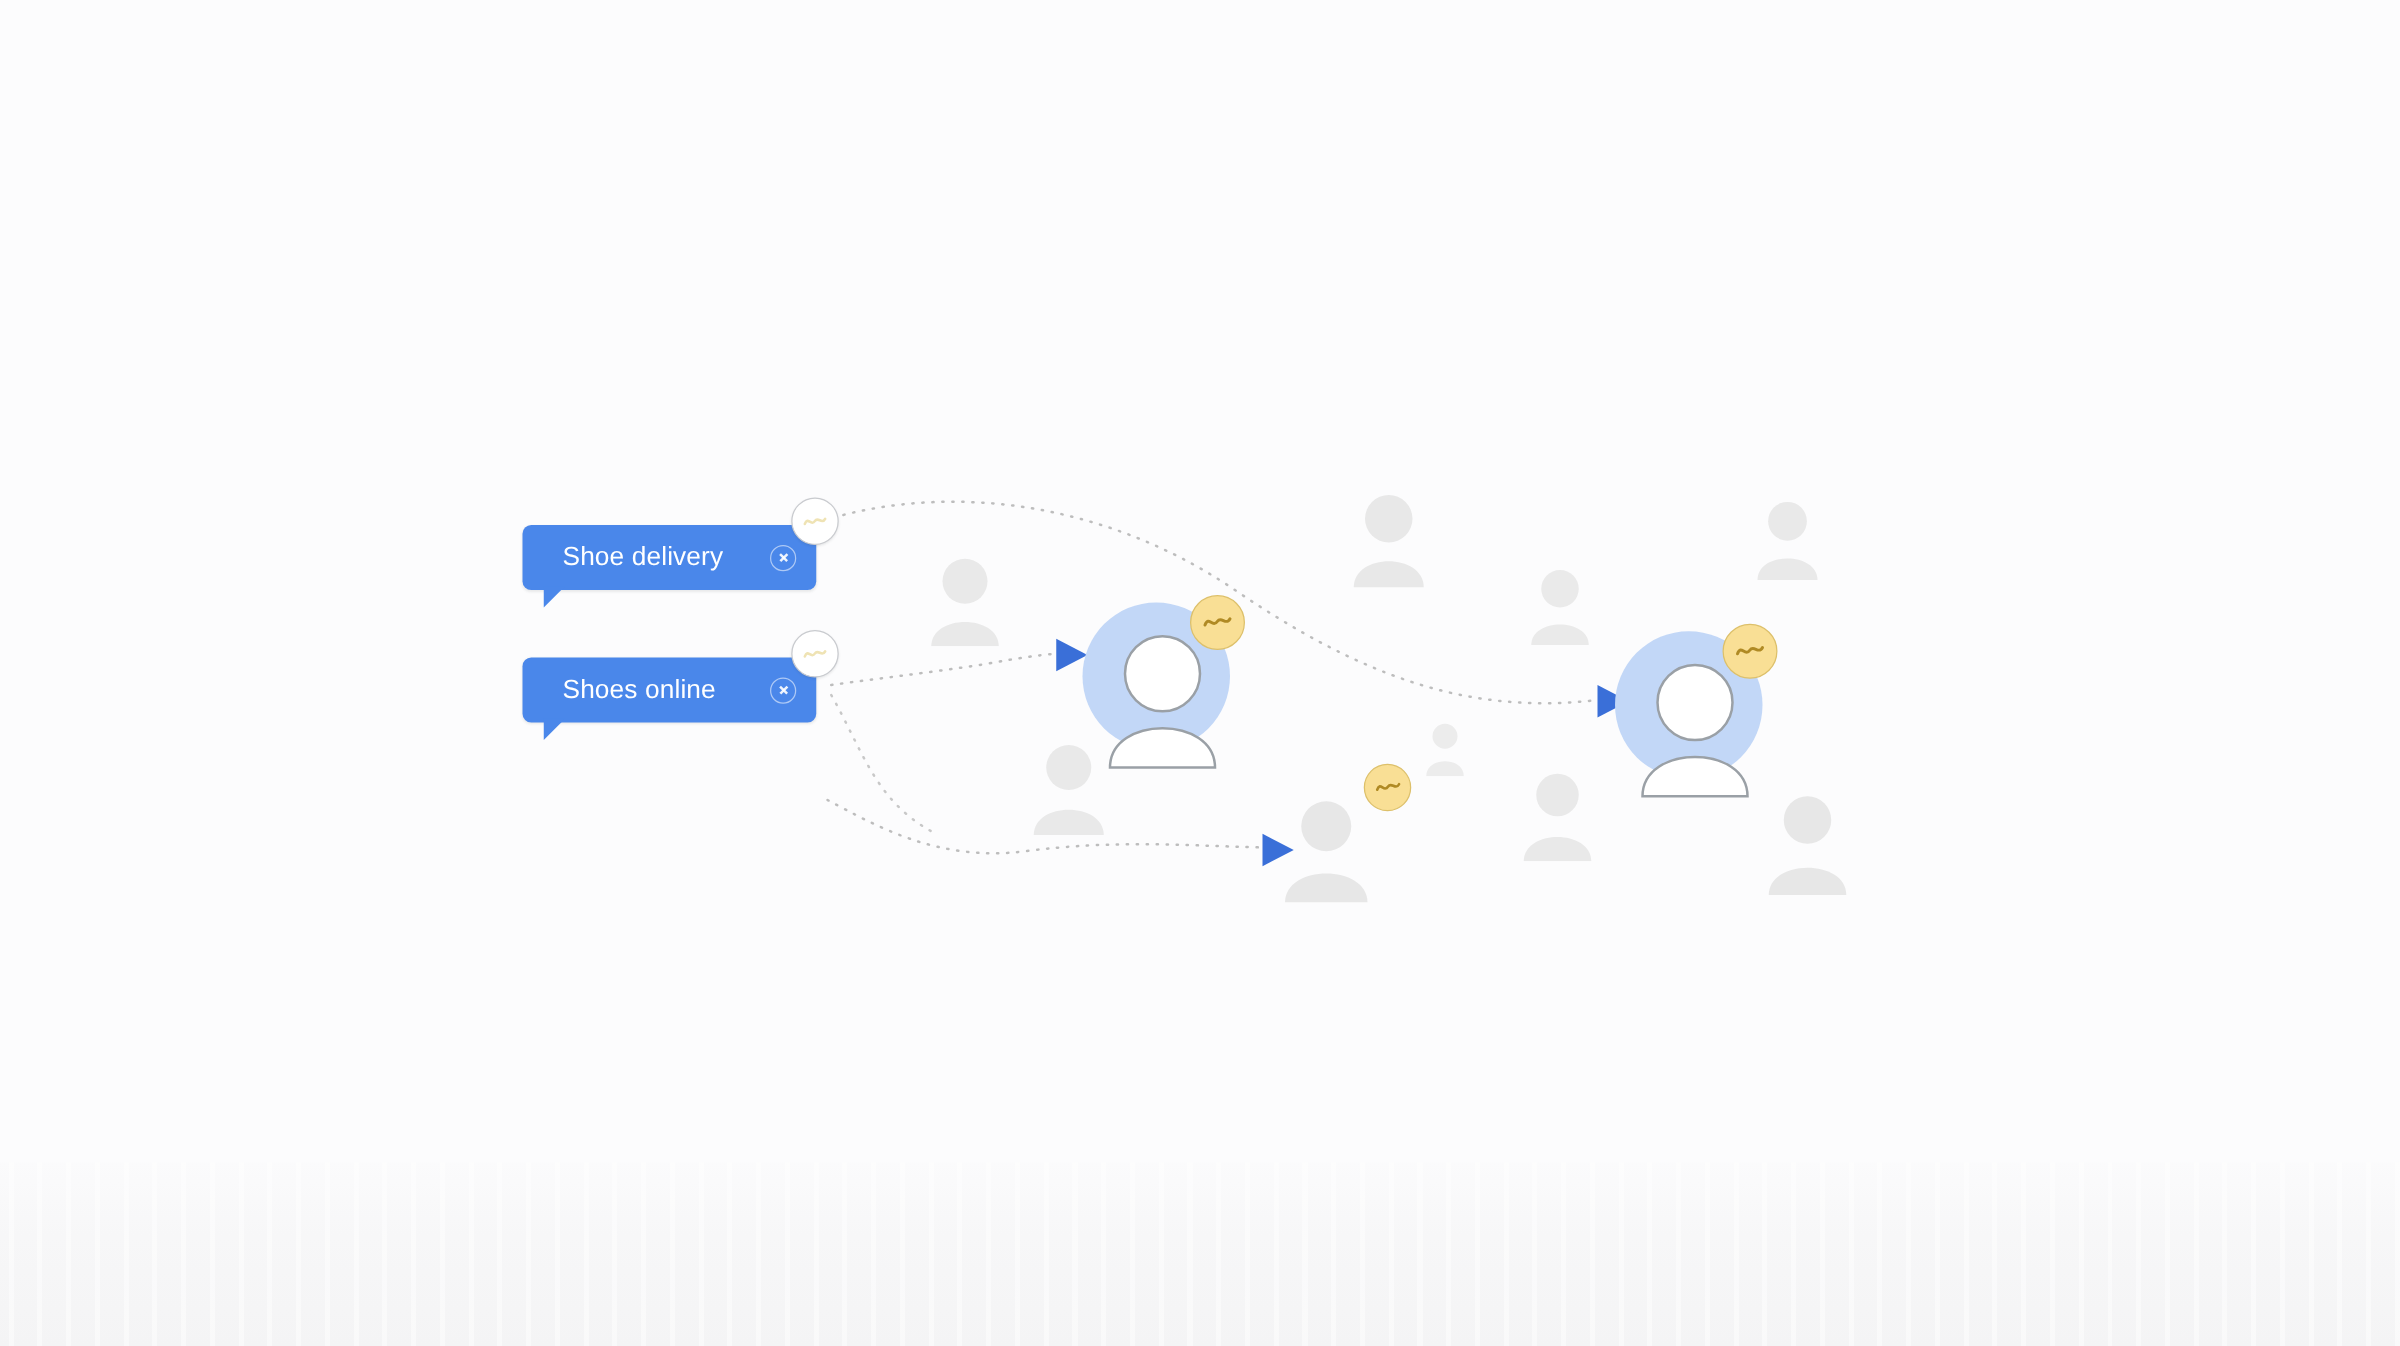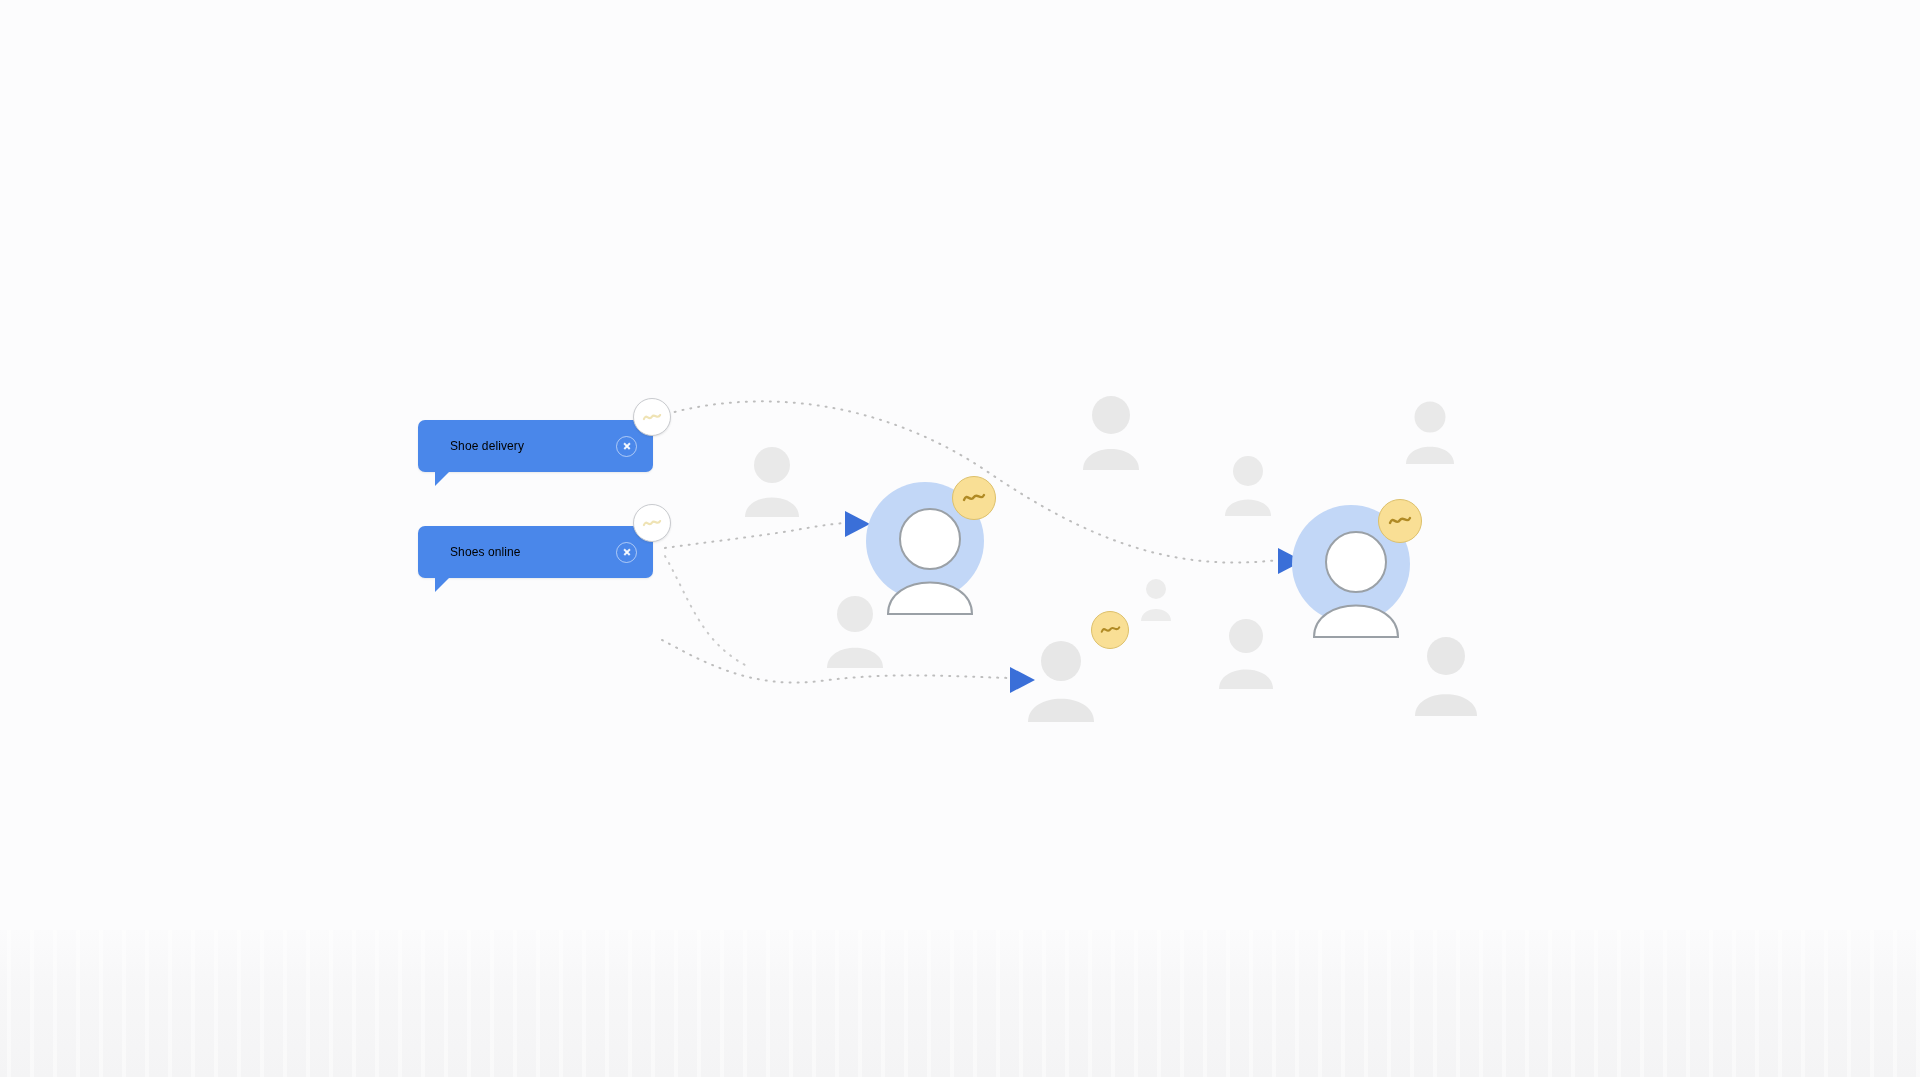--- a/index.html
+++ b/index.html
@@ -58,22 +58,22 @@
     border-radius: 7px;
     background: #4a87ea;
     display: flex;
     align-items: center;
     box-sizing: border-box;
     padding: 0 14px 0 32px;
     box-shadow: 0 1px 2px rgba(60,64,67,.10);
   }
   .bubble-label {
     flex: 1 1 auto;
-    color: #000000;
-    font-size: 12px;
+    color: #ffffff;
+    font-size: 21px;
     letter-spacing: .1px;
     white-space: nowrap;
   }
   .bubble-close {
     flex: 0 0 auto;
     width: 19px;
     height: 19px;
     border-radius: 50%;
     border: 1.6px solid rgba(255,255,255,.55);
     position: relative;

